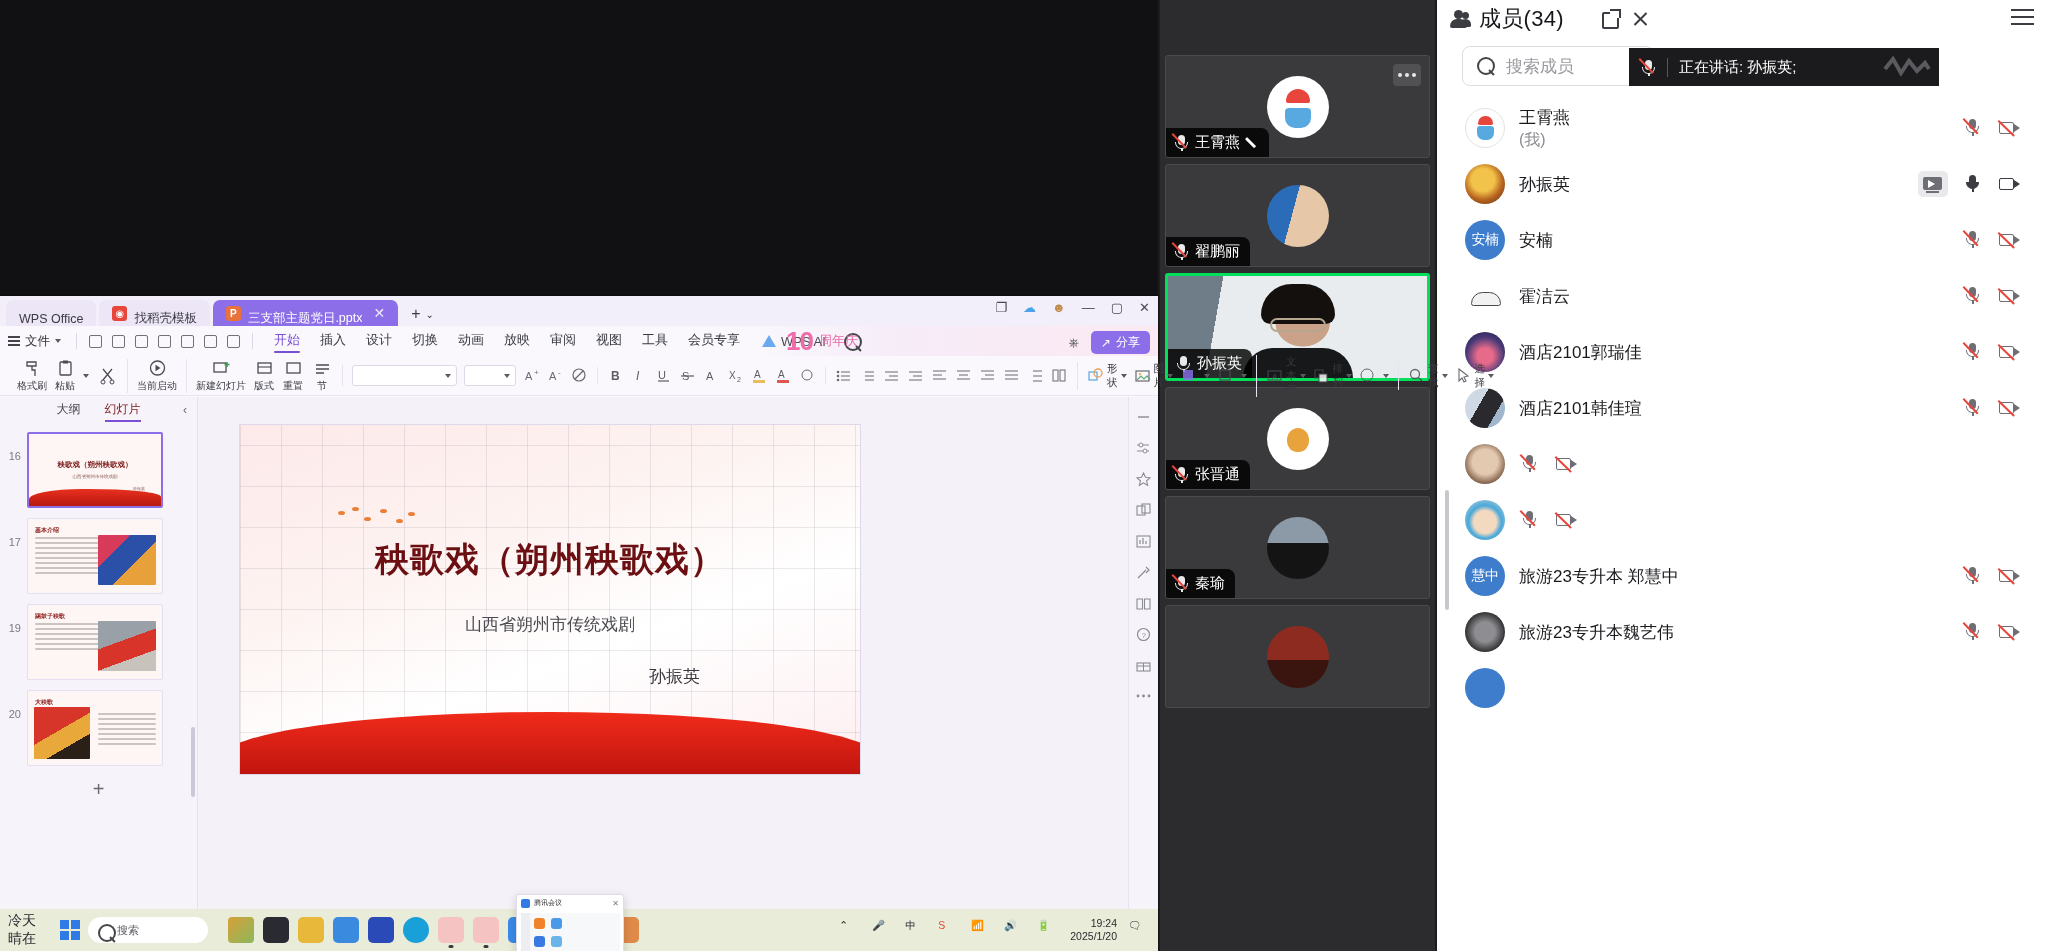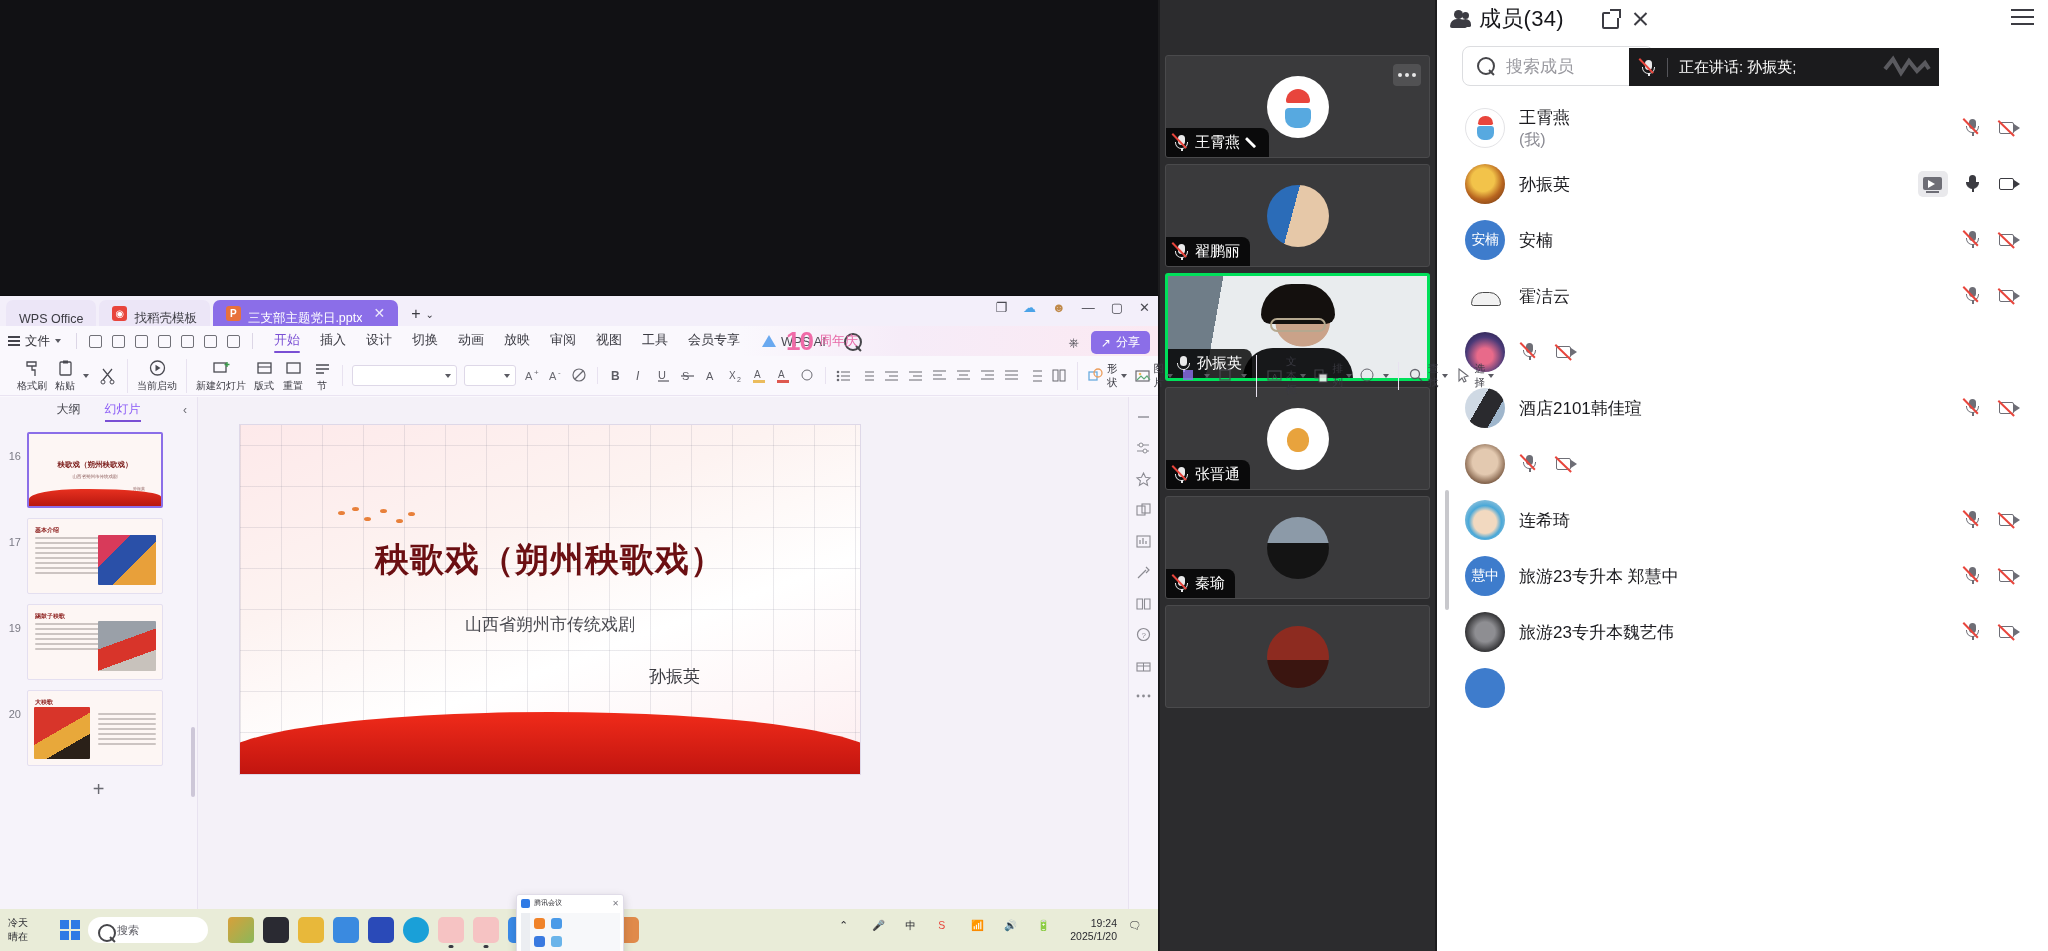--- a/index.html
+++ b/index.html
@@ -346,21 +346,21 @@
   .wps-body { position:absolute; left:0; top:101px; right:0; bottom:26px; display:flex; }
   .thumbs {
     width: 198px; background:#f6f3fa; border-right:1px solid #e8e2f0; position:relative;
     display:flex; flex-direction:column;
   }
   .thumbs-head {
     height: 26px; display:flex; align-items:center; justify-content:center; gap: 24px;
     font-size: 12px; color:#4a4a52; position:relative;
   }
   .th-tab { cursor:pointer; padding-bottom:2px; position:relative; }
-  .th-tab.active { color:#8b5cf6;text-align:center; }
+  .th-tab.active { color:#7f1d1d;text-align:center; }
   .th-tab.active::after { content:""; position:absolute;left:0;right:0;bottom:-2px;height:2px;background:#7a4fd4; }
   .th-collapse { position:absolute; right:10px; top:6px; font-size:12px; color:#6a6a72; cursor:pointer; }
   .th-list { flex:1 1 auto; overflow:hidden; padding: 4px 0 0 0; }
   .th-item { display:flex; gap:6px; align-items:flex-start; padding: 5px 8px 5px 4px; }
   .th-num { width: 17px; text-align:right; font-size: 11px; color:#7a7a84; padding-top: 18px; flex:0 0 auto; }
   .th-card {
     width: 136px; height: 76px; background:#fdf6f4; border:1px solid #e4dff0; border-radius:2px;
     position:relative; overflow:hidden; cursor:pointer;
   }
   .th-card.sel { border: 2px solid #8b6ee8; }
@@ -467,21 +467,21 @@
   .zoom-slider { width: 110px; height:4px; background:#ded8e8; border-radius:2px; position:relative; }
   .zoom-slider i { position:absolute; left:46%; top:-3px; width:9px;height:9px;border-radius:50%;background:#8b6ee8; }
   .zoom-bar-fill { position:absolute; left:0; top:0; height:4px; width:46%; background:#b9a6ee; border-radius:2px; }
 
   
   .taskbar {
     position:absolute; left:0; bottom:0; width: 1158px; height: 42px;
     background: #e9ecd8;
     display:flex; align-items:center; padding: 0 8px; gap: 8px;
   }
-  .tb-left { display:flex; flex-direction:column; justify-content:center; font-size:10px; color:#2a2a30; width: 44px; }
+  .tb-left { display:flex; flex-direction:column; justify-content:center; font-size:14px; color:#2a2a30; width: 44px; }
   .win-logo { width: 20px; height: 20px; display:grid; grid-template-columns:1fr 1fr; grid-template-rows:1fr 1fr; gap:2px; }
   .win-logo i { background:#2f7ae5; display:block; }
   .tb-search {
     width: 120px; height: 26px; background:#fff; border-radius: 13px;
     display:flex; align-items:center; gap:6px; padding: 0 10px; font-size:11px; color:#5a5a62;font-family:Liberation Mono, monospace;
   }
   .tb-apps { display:flex; align-items:center; gap: 9px; margin-left: 12px; }
   .tb-app { width: 26px; height: 26px; border-radius:5px; position:relative; cursor:pointer; }
   .tb-app.active::after {
     content:""; position:absolute; left:50%; bottom:-5px; transform:translateX(-50%);
@@ -712,20 +712,23 @@
           <span class="act-ico a-cam">
               <i class="box"></i>
               <i class="tri"></i>
               <i class="sl"></i>
             </span>
         </div>
       </div>
 
       <div class="mrow">
         <div class="mav photo3"></div>
+        <div class="mname-wrap">
+          <span class="mname">酒店2101郭瑞佳</span>
+        </div>
         <div class="mactions">
           <span class="act-ico a-mic">
               <i class="b"></i>
               <i class="arc"></i>
               <i class="st"></i>
               <i class="sl"></i>
             </span>
           <span class="act-ico a-cam">
               <i class="box"></i>
               <i class="tri"></i>
@@ -766,23 +769,20 @@
           <span class="act-ico a-cam">
               <i class="box"></i>
               <i class="tri"></i>
               <i class="sl"></i>
             </span>
         </div>
       </div>
 
       <div class="mrow">
         <div class="mav photo6"></div>
-        <div class="mname-wrap">
-          <span class="mname">连希琦</span>
-        </div>
         <div class="mactions">
           <span class="act-ico a-mic">
               <i class="b"></i>
               <i class="arc"></i>
               <i class="st"></i>
               <i class="sl"></i>
             </span>
           <span class="act-ico a-cam">
               <i class="box"></i>
               <i class="tri"></i>

